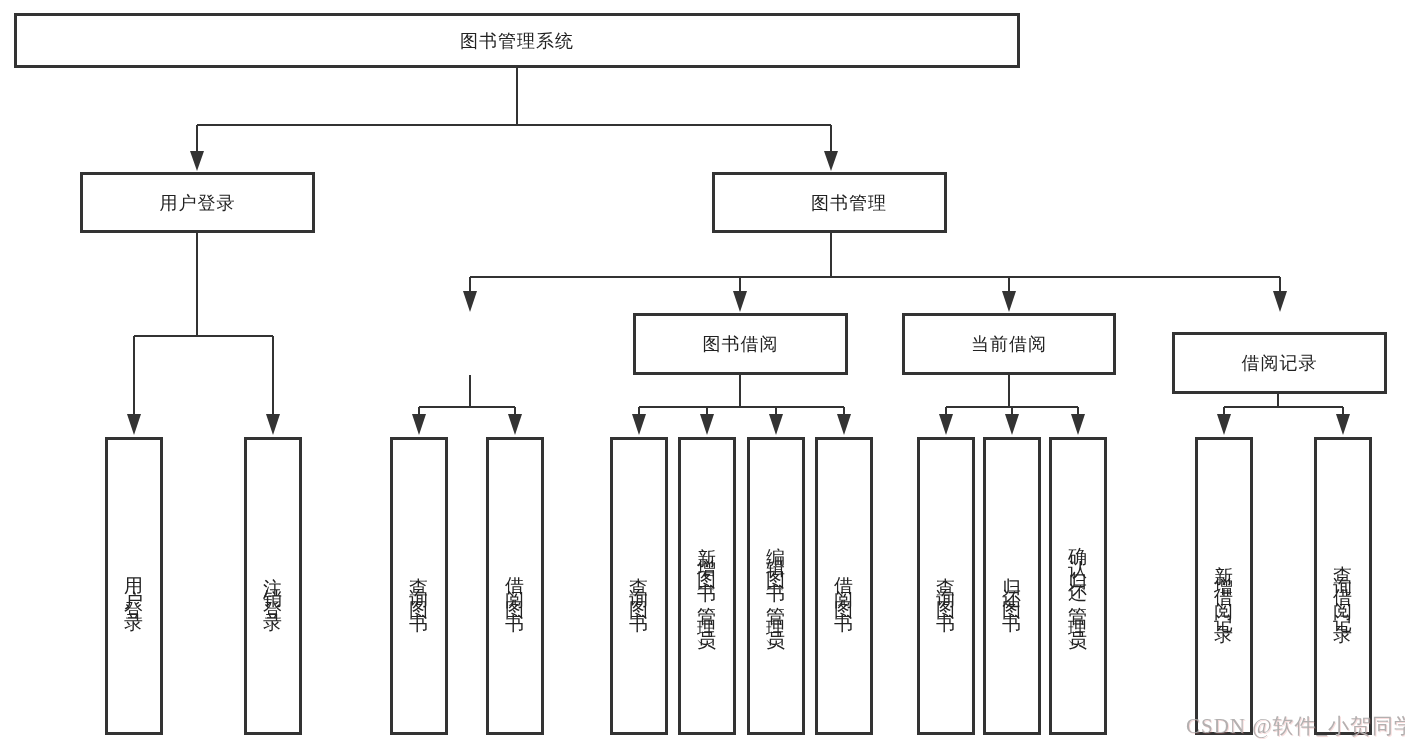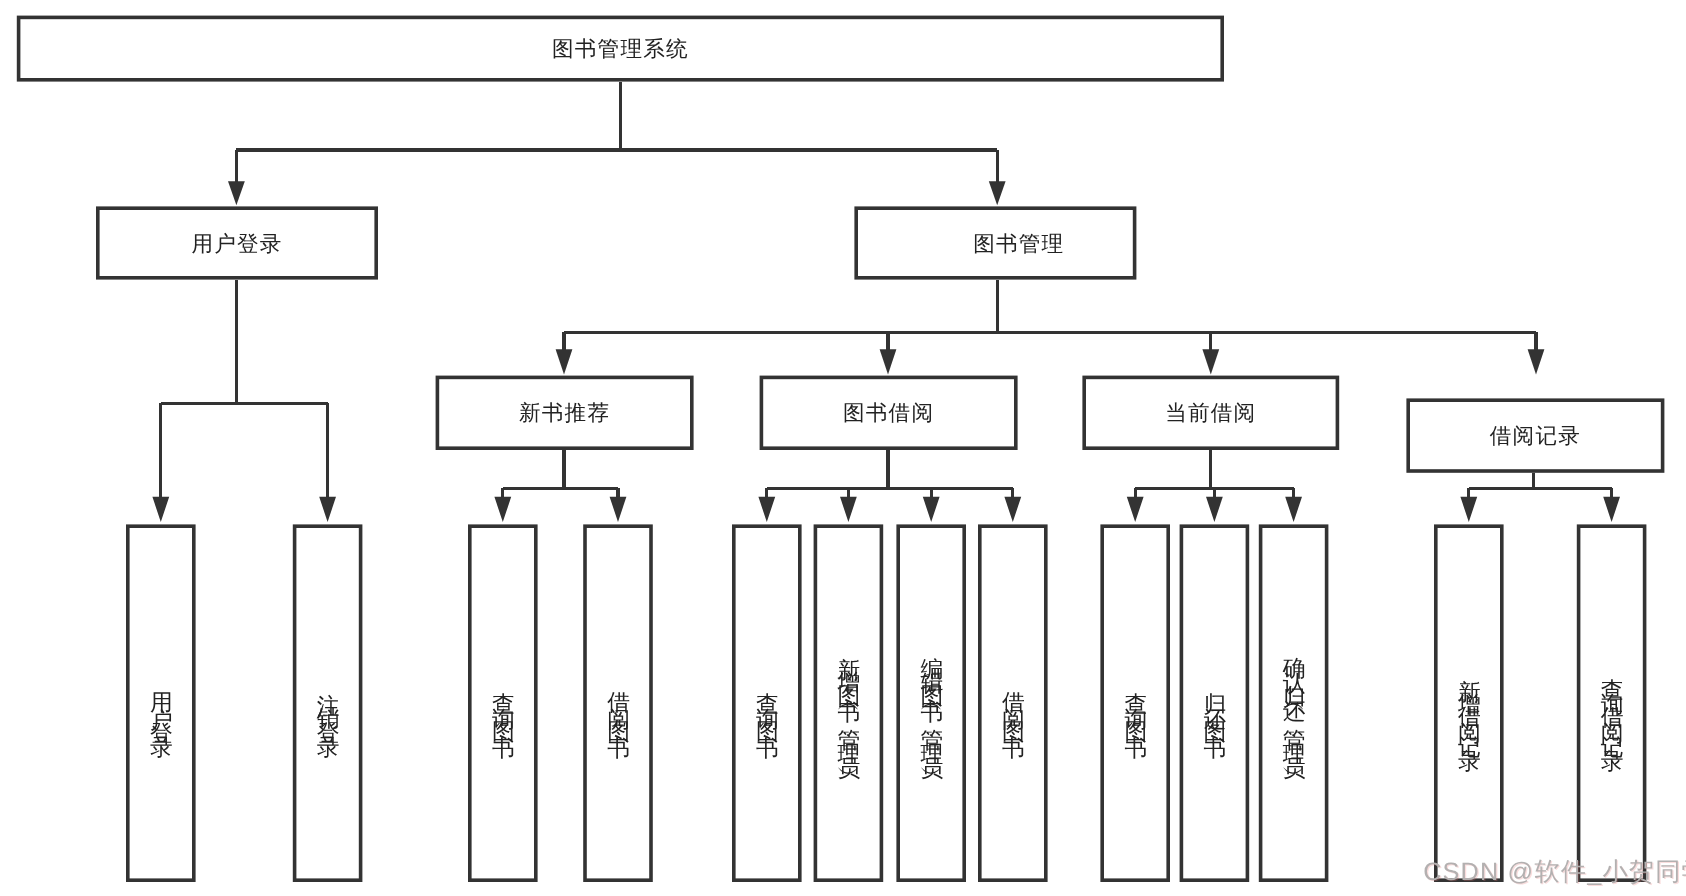--- a/index.html
+++ b/index.html
@@ -1,18 +1,18 @@
 <!DOCTYPE html>
 <html><head>
 <meta charset="utf-8">
 <style>
   html,body { margin:0; padding:0; background:#ffffff; }
   .stage {
     position:relative; width:1405px; height:747px; background:#ffffff;
-    font-family:Liberation Sans, sans-serif; overflow:hidden;
+    font-family:Liberation Serif, serif; overflow:hidden;
   }
   .stage svg.wires { position:absolute; left:0; top:0; }
   .node {
     position:absolute; box-sizing:border-box;
     border:3px solid #333333; background:#ffffff; color:#222222;
     display:flex; align-items:center; justify-content:center;
     font-size:18px; letter-spacing:1px; white-space:nowrap;
   }
   .vnode {
     position:absolute; box-sizing:border-box;
@@ -72,21 +72,20 @@
       <polygon points="1217,414 1231,414 1224,435"></polygon>
       <polygon points="1336,414 1350,414 1343,435"></polygon>
     </g>
   </svg>
 
   <div class="node" style="left:14px; top:13px; width:1006px; height:55px;">图书管理系统</div>
 
   <div class="node" style="left:80px; top:172px; width:235px; height:61px;">用户登录</div>
   <div class="node" style="left:712px; top:172px; width:235px; height:61px;padding-left:39px;">图书管理</div>
 
-  <div class="node" style="left:363px; top:313px; width:215px; height:62px;">新书推荐</div>
   <div class="node" style="left:633px; top:313px; width:215px; height:62px;">图书借阅</div>
   <div class="node" style="left:902px; top:313px; width:214px; height:62px;">当前借阅</div>
   <div class="node" style="left:1172px; top:332px; width:215px; height:62px;">借阅记录</div>
 
   <div class="vnode" style="left:105px; top:437px; width:58px; height:298px;">用户登录</div>
   <div class="vnode" style="left:244px; top:437px; width:58px; height:298px;">注销登录</div>
 
   <div class="vnode" style="left:390px; top:437px; width:58px; height:298px;">查询图书</div>
   <div class="vnode" style="left:486px; top:437px; width:58px; height:298px;">借阅图书</div>
 

